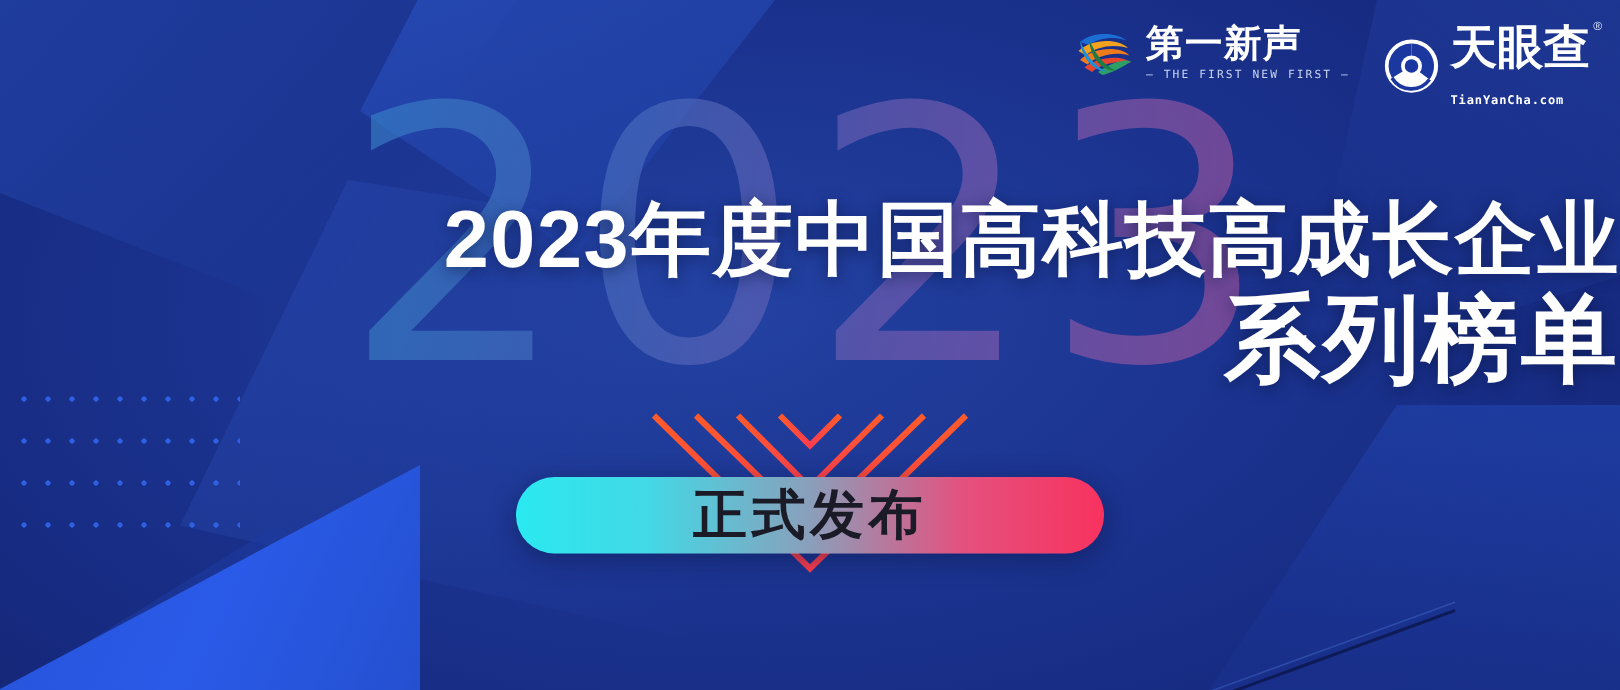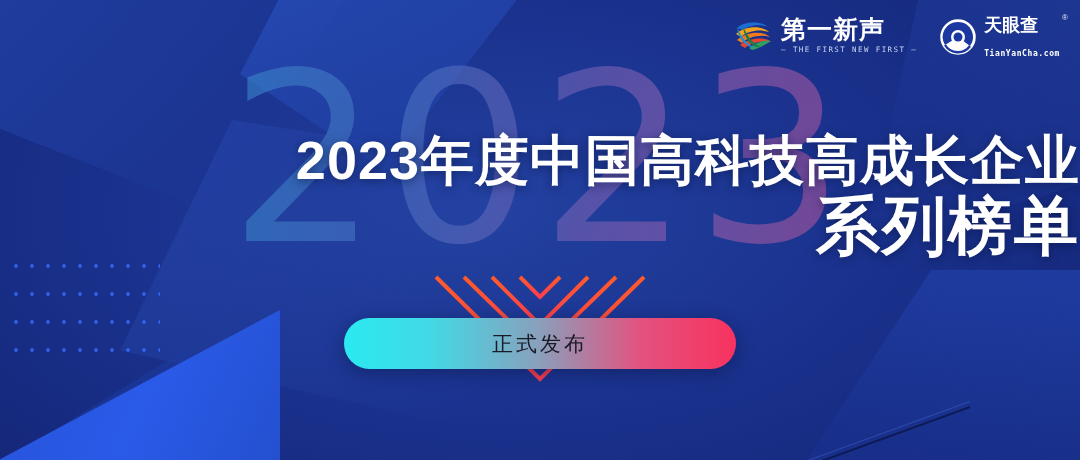--- a/index.html
+++ b/index.html
@@ -170,22 +170,22 @@
     width: 392px;
     height: 51px;
     border-radius: 26px;
     background: linear-gradient(90deg, #2ae9f0 0%, #42d9e6 22%, #8a9fbb 50%, #e4517e 76%, #f8325f 100%);
     display: flex;
     align-items: center;
     justify-content: center;
     box-shadow: 0 4px 18px rgba(8,18,60,.45);
   }
   .pill-label {
-    font-size: 21px;
-    font-weight: 400;
+    font-size: 36px;
+    font-weight: 700;
     color: #1b1b28;
     letter-spacing: 3px;
   }
 
   
   .logos {
     position: absolute;
     top: 16px;
     right: 20px;
     display: flex;
@@ -205,21 +205,21 @@
     font-weight: 700;
     letter-spacing: 1px;
   }
   .logo-en {
     color: #c9d6f2;
     font-size: 7.5px;
     letter-spacing: 1.4px;
     margin-top: 4px;
     font-family: "DejaVu Sans Mono", monospace;
   }
-  .logo-tyc .logo-cn { font-size: 18px; letter-spacing: 0; }
+  .logo-tyc .logo-cn { font-size: 31px; letter-spacing: 0; }
   .logo-tyc .logo-en {
     color: #ffffff;
     font-size: 8px;
     letter-spacing: .6px;
     font-weight: 700;
     margin-top: 16px;
   }
   .logo-cn-wrap { position: relative; display: inline-block; }
   .tm {
     position: absolute;

